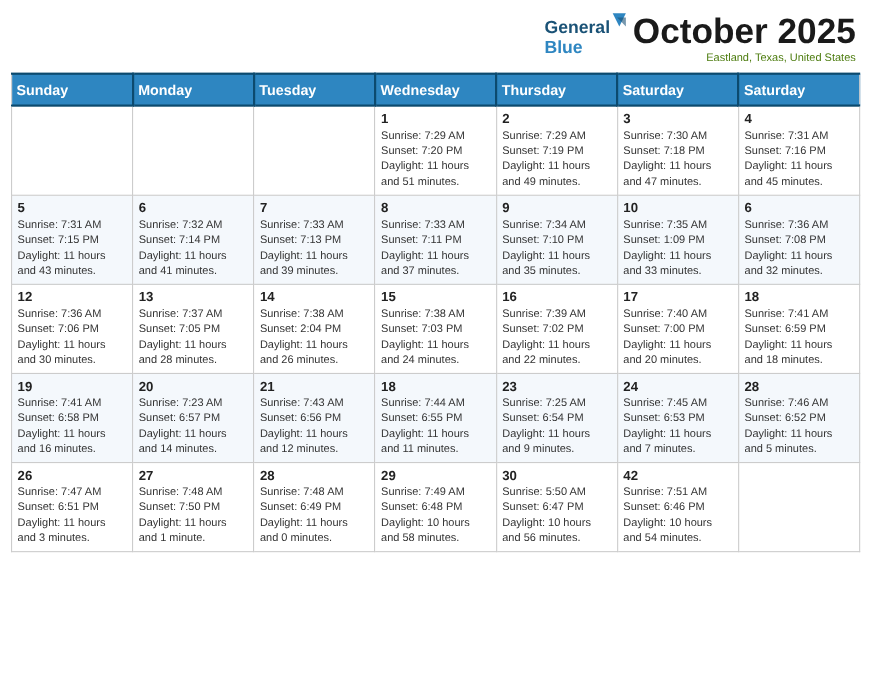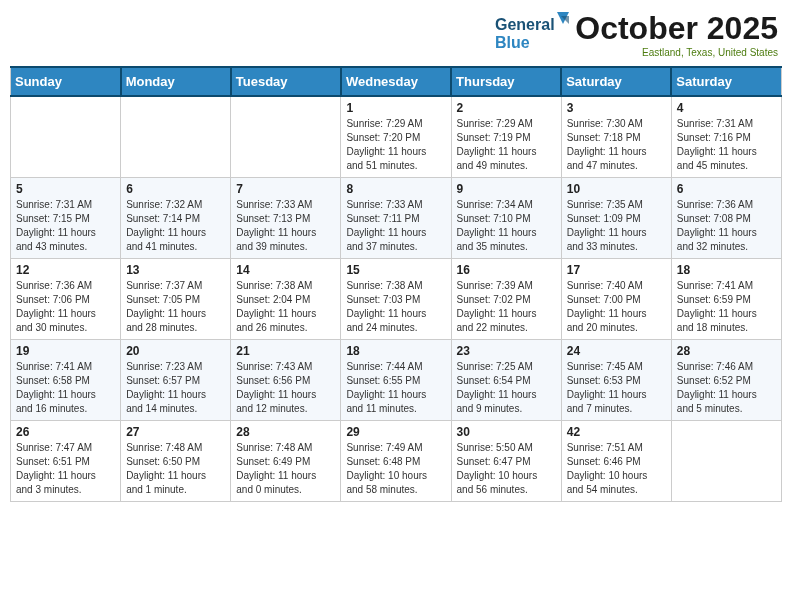--- a/index.html
+++ b/index.html
@@ -273,21 +273,21 @@
       <tr>
         <td>
           <div class="day-number">26</div>
           <div class="day-info">Sunrise: 7:47 AM
 Sunset: 6:51 PM
 Daylight: 11 hours and 3 minutes.</div>
         </td>
         <td>
           <div class="day-number">27</div>
           <div class="day-info">Sunrise: 7:48 AM
-Sunset: 6:50 PM
+Sunset: 7:50 PM
 Daylight: 11 hours and 1 minute.</div>
         </td>
         <td>
           <div class="day-number">28</div>
           <div class="day-info">Sunrise: 7:48 AM
 Sunset: 6:49 PM
 Daylight: 11 hours and 0 minutes.</div>
         </td>
         <td>
           <div class="day-number">29</div>

